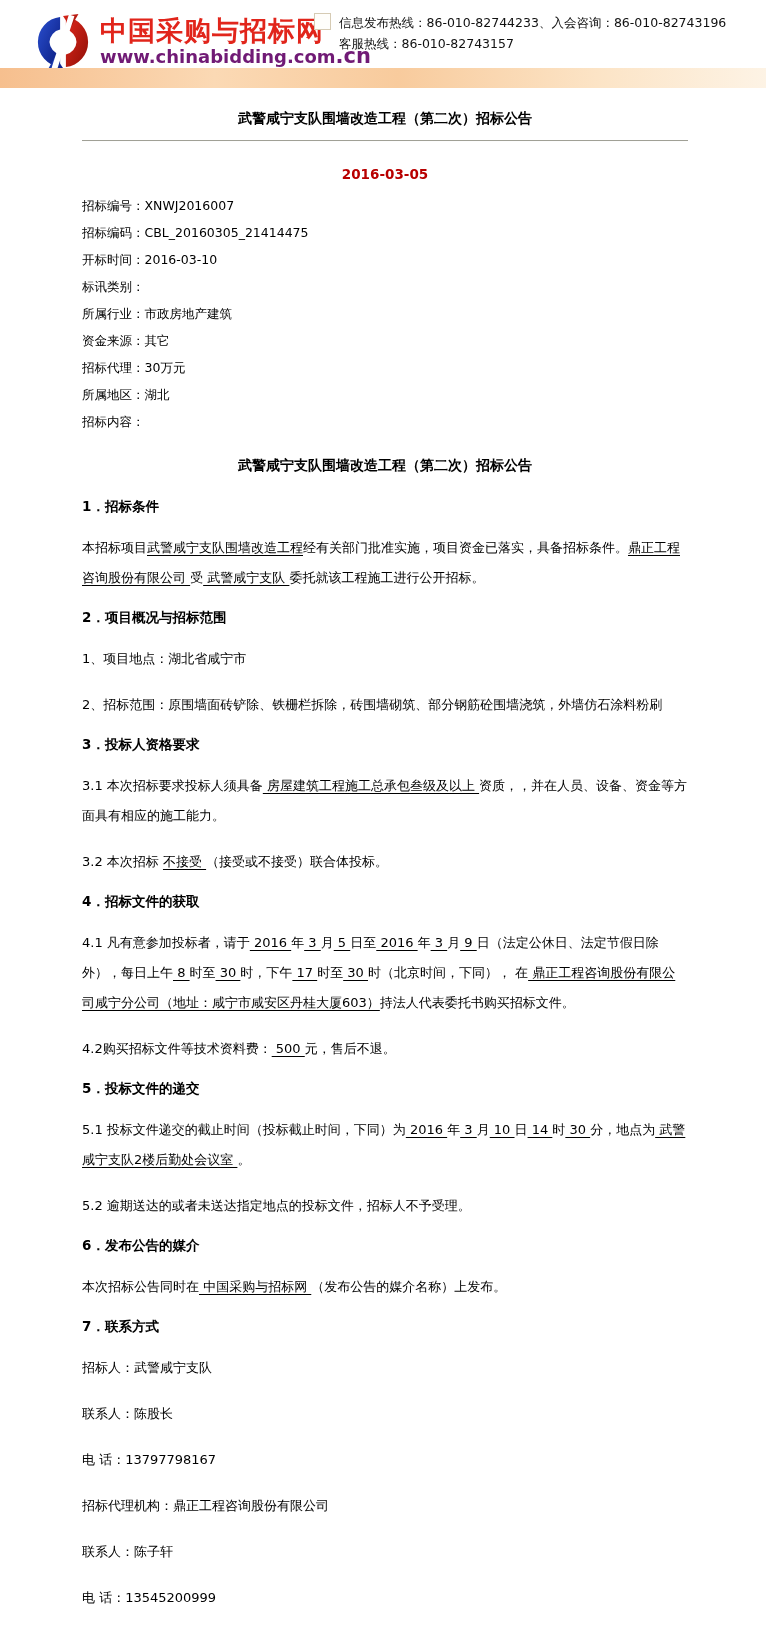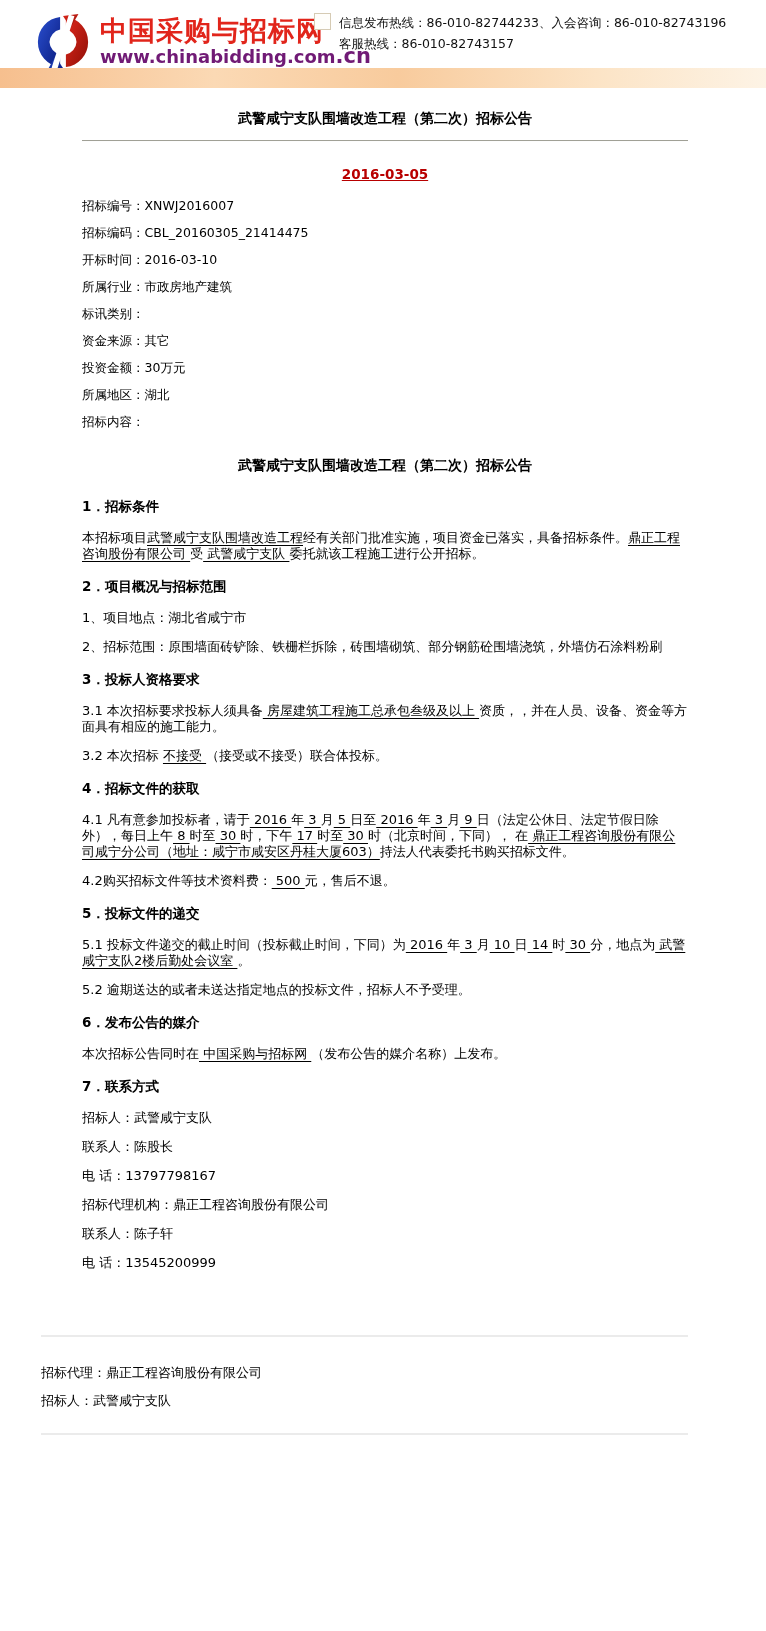--- a/index.html
+++ b/index.html
@@ -19,27 +19,27 @@
   .logo-url .suffix { font-size:21px; font-weight:900; }
   .header-info { position:absolute; left:314px; top:12px; display:flex; align-items:flex-start; }
   .info-box { width:17px; height:17px; border:1px solid #d6cbb4; background:#fffefb; margin-right:8px; margin-top:1px; }
   .info-lines { font-size:12.5px; line-height:21px; color:#111; }
   .orange-bar { position:absolute; left:0; bottom:0; width:766px; height:20px;
     background:linear-gradient(90deg,#f6bf8e 0%,#fbd9b4 28%,#f8cb9d 52%,#fce4c6 78%,#fdf3e5 100%); }
   
   .content { padding:14px 78px 0 82px; }
   .page-title { text-align:center; font-size:14px; font-weight:bold; padding:8px 0 10px; }
   hr.title-rule { border:none; height:2px; border-top:1px solid #a0a096; border-bottom:1px solid #fdfdfd; margin:2px 0 0; }
-  .pub-date { text-align:center; font-size:13.5px; font-weight:bold; color:#b80000; margin:24px 0 16px;text-decoration:underline; }
+  .pub-date { text-align:center; font-size:13.5px; font-weight:bold; color:#b80000; margin:24px 0 16px; }
   .meta-list { margin-bottom:6px; }
   .meta-row { font-size:12.5px; height:27px; display:flex; align-items:flex-start; }
   .content-title { text-align:center; font-size:14px; font-weight:bold; margin:16px 0 20px; }
   .blocks { font-size:13px; }
   .blocks .sec-heading { font-size:13.5px; font-weight:bold; margin:0 0 13px; line-height:22px; }
-  .blocks p { margin:7px 0 13px; line-height:16px; }
+  .blocks p { margin:16px 0 13px; line-height:30px; }
   .blocks .u { text-decoration:underline; text-underline-offset:3px; }
   
   .bottom-area { padding:0 78px 0 41px; }
   .divider { height:2px; background:#ebebeb; margin:0; }
   .divider.first { margin-top:64px; }
   .footer-lines { padding:22px 0 18px; font-size:13px; line-height:28px; }
   .divider.last { margin-bottom:26px; }
 </style>
 </head>
 <body>
@@ -90,33 +90,33 @@
       </div>
       <div class="meta-row">
         <span>招标编码：</span>
         <span>CBL_20160305_21414475</span>
       </div>
       <div class="meta-row">
         <span>开标时间：</span>
         <span>2016-03-10</span>
       </div>
       <div class="meta-row">
+        <span>标讯类别：</span>
+        <span></span>
+      </div>
+      <div class="meta-row">
         <span>所属行业：</span>
         <span>市政房地产建筑</span>
-      </div>
-      <div class="meta-row">
-        <span>标讯类别：</span>
-        <span></span>
       </div>
       <div class="meta-row">
         <span>资金来源：</span>
         <span>其它</span>
       </div>
       <div class="meta-row">
-        <span>投资金额：</span>
+        <span>招标代理：</span>
         <span>30万元</span>
       </div>
       <div class="meta-row">
         <span>所属地区：</span>
         <span>湖北</span>
       </div>
       <div class="meta-row">
         <span>招标内容：</span>
         <span></span>
       </div>

